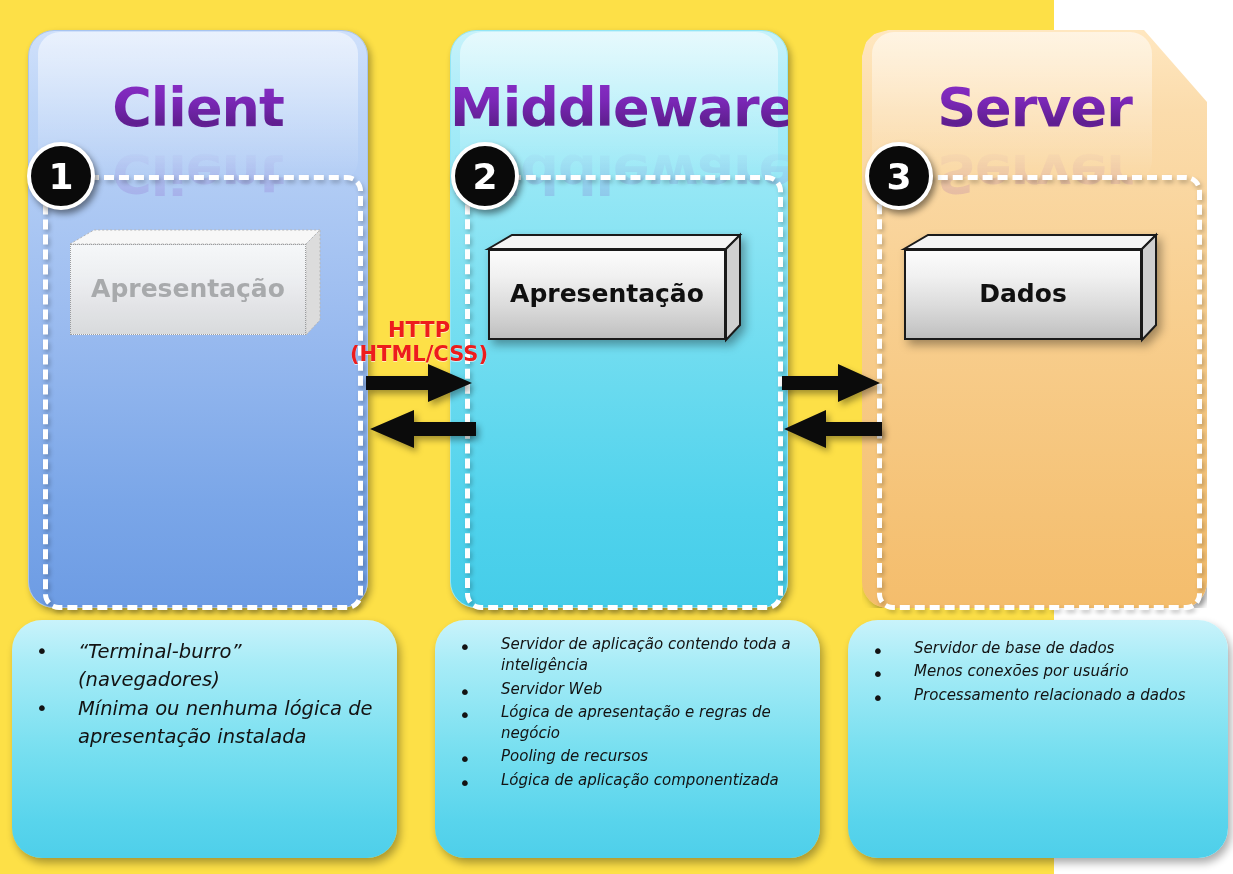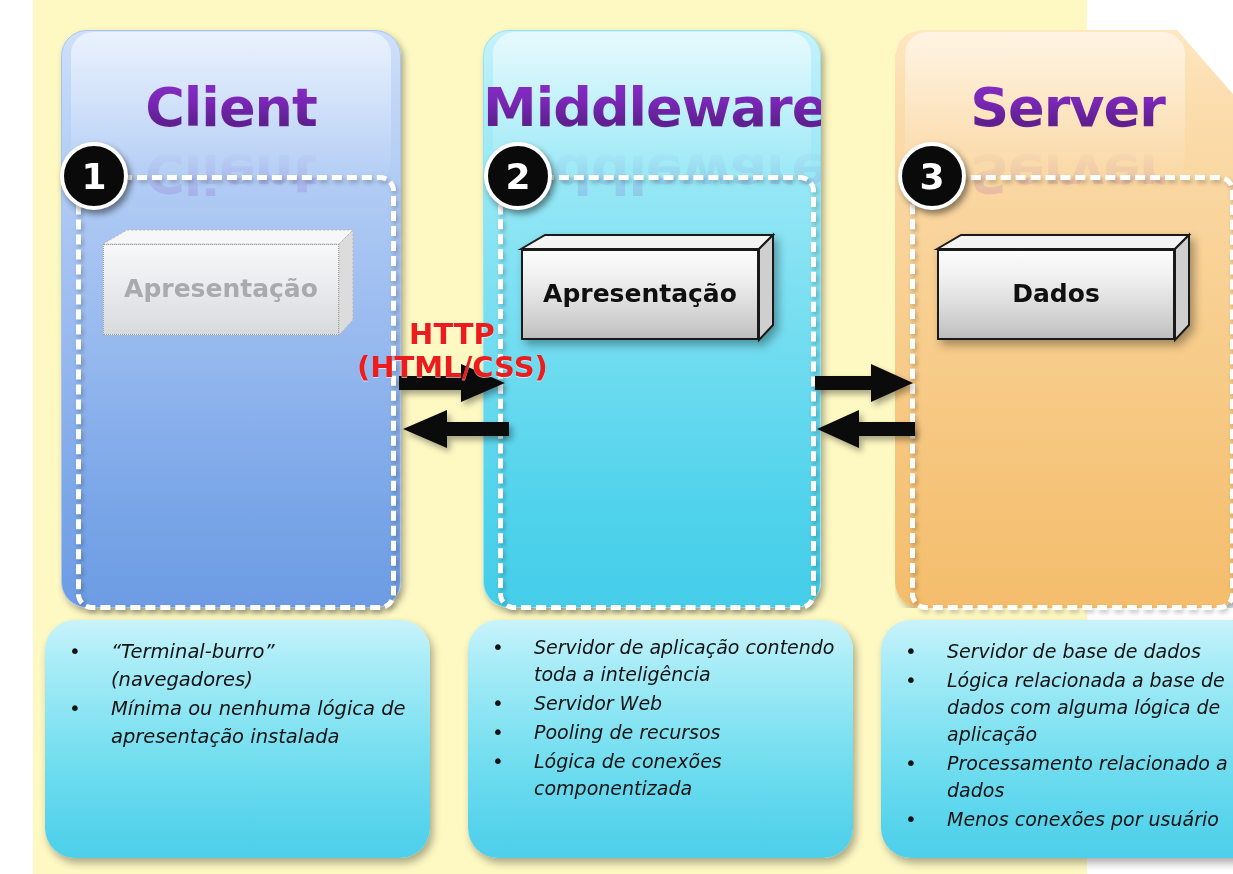--- a/index.html
+++ b/index.html
@@ -1,17 +1,17 @@
 <!DOCTYPE html>
 <html><head>
 <meta charset="utf-8">
 <style>
   html,body{margin:0;padding:0;background:#ffffff;}
   body{width:1233px;height:874px;overflow:hidden;font-family:"DejaVu Sans",sans-serif;}
-  #stage{position:relative;width:1054px;height:874px;background:#fef9c3;margin-left:33px;}
+  #stage{position:relative;width:1054px;height:874px;background:#fde047;}
 
   
   .tier{position:absolute;box-sizing:border-box;}
   .tier-body{position:absolute;inset:0;border-radius:26px;
              box-shadow:3px 4px 7px rgba(0,0,0,.32);}
   .tier-client .tier-body{
     background:linear-gradient(to bottom,#cfe0fb 0%,#bcd4f7 14%,#9dbdf0 48%,#7aa6e8 82%,#6d9ce4 100%);
     border:1px solid #a8c4ef;}
   .tier-middle .tier-body{
     background:linear-gradient(to bottom,#c7f2fb 0%,#a7ecf8 14%,#79dff1 48%,#4fd2ec 84%,#45cde9 100%);
@@ -64,34 +64,34 @@
   
   .cube-ghost .face{border:1px dotted #9b9b9b;color:#a9a9a9;
       background:linear-gradient(to bottom,#fafafa 0%,#f2f2f2 35%,#e6e6e6 70%,#dcdcdc 100%);
       opacity:.95;}
 
   
   .arrows{position:absolute;z-index:5;filter:drop-shadow(3px 4px 3px rgba(0,0,0,.35));}
 
   
   .proto{position:absolute;text-align:center;color:#ed1c1c;
-      font-family:"DejaVu Sans",sans-serif;font-weight:bold;font-size:29px;line-height:1.15;
+      font-family:"DejaVu Sans",sans-serif;font-weight:bold;font-size:21px;line-height:1.15;
       z-index:7;text-shadow:0 1px 0 rgba(255,255,255,.6);}
 
   
   .callout{position:absolute;border-radius:30px;box-sizing:border-box;
       background:linear-gradient(to bottom,#c9f3fb 0%,#a8ecf7 18%,#77dff0 55%,#58d4ec 85%,#4ecfea 100%);
       box-shadow:3px 5px 8px rgba(0,0,0,.33);
       padding:18px 14px 32px 10px;}
   .callout ul{margin:0;padding:0;list-style:none;}
   .callout li{position:relative;padding-left:56px;margin:0 0 2px 0;
       font-family:"DejaVu Sans",sans-serif;font-style:italic;font-size:19.5px;color:#131313;
       line-height:1.42;}
   .callout li:before{content:"\2022";position:absolute;left:14px;top:-1px;font-size:20px;font-style:normal;}
-  .callout-sm li{font-size:19px;}
+  .callout-sm li{font-size:15px;}
 
   .lbl{pointer-events:none;}
 </style>
 </head>
 <body>
 
 <div id="stage">
 
   <div class="tier tier-client" style="left:28px;top:30px;width:340px;height:578px;">
     <div class="tier-body"></div>
@@ -136,22 +136,23 @@
     </div>
 
 
     <div class="badge" style="left:1px;top:112px;">2</div>
   </div>
 
   <div class="callout callout-sm" style="left:435px;top:620px;width:385px;height:238px;padding-top:14px;">
     <ul>
       <li>Servidor de aplicação contendo toda a inteligência</li>
       <li>Servidor Web</li>
+      <li>Lógica de apresentação e regras de negócio</li>
       <li>Pooling de recursos</li>
-      <li>Lógica de conexões componentizada</li>
+      <li>Lógica de aplicação componentizada</li>
     </ul>
   </div>
 
   <div class="tier tier-server" style="left:862px;top:30px;width:345px;height:578px;">
     <div class="tier-body"></div>
     <div class="sheen" style="right:16%;"></div>
     <div class="tier-title lbl">Server</div>
     <div class="tier-title-mirror lbl">Server</div>
 
     <div class="dashed" style="left:15px;top:145px;width:315px;height:425px;"></div>
@@ -163,23 +164,22 @@
       </svg>
       <div class="face">Dados</div>
     </div>
 
     <div class="badge" style="left:3px;top:112px;">3</div>
   </div>
 
   <div class="callout callout-sm" style="left:848px;top:620px;width:380px;height:238px;">
     <ul>
       <li>Servidor de base de dados</li>
-      <li>Lógica  relacionada a base de dados com alguma lógica de aplicação</li>
+      <li>Menos conexões por usuário</li>
       <li>Processamento relacionado a dados</li>
-      <li>Menos conexões por usuário</li>
     </ul>
   </div>
 
   <div class="proto" style="left:324px;top:318px;width:190px;">
     <div>HTTP</div>
     <div>(HTML/CSS)</div>
   </div>
 
   <svg class="arrows" style="left:366px;top:360px;width:110px;height:95px;" viewBox="0 0 110 95">
     <polygon points="0,16 62,16 62,4 106,23 62,42 62,30 0,30" fill="#0b0b0b"></polygon>

